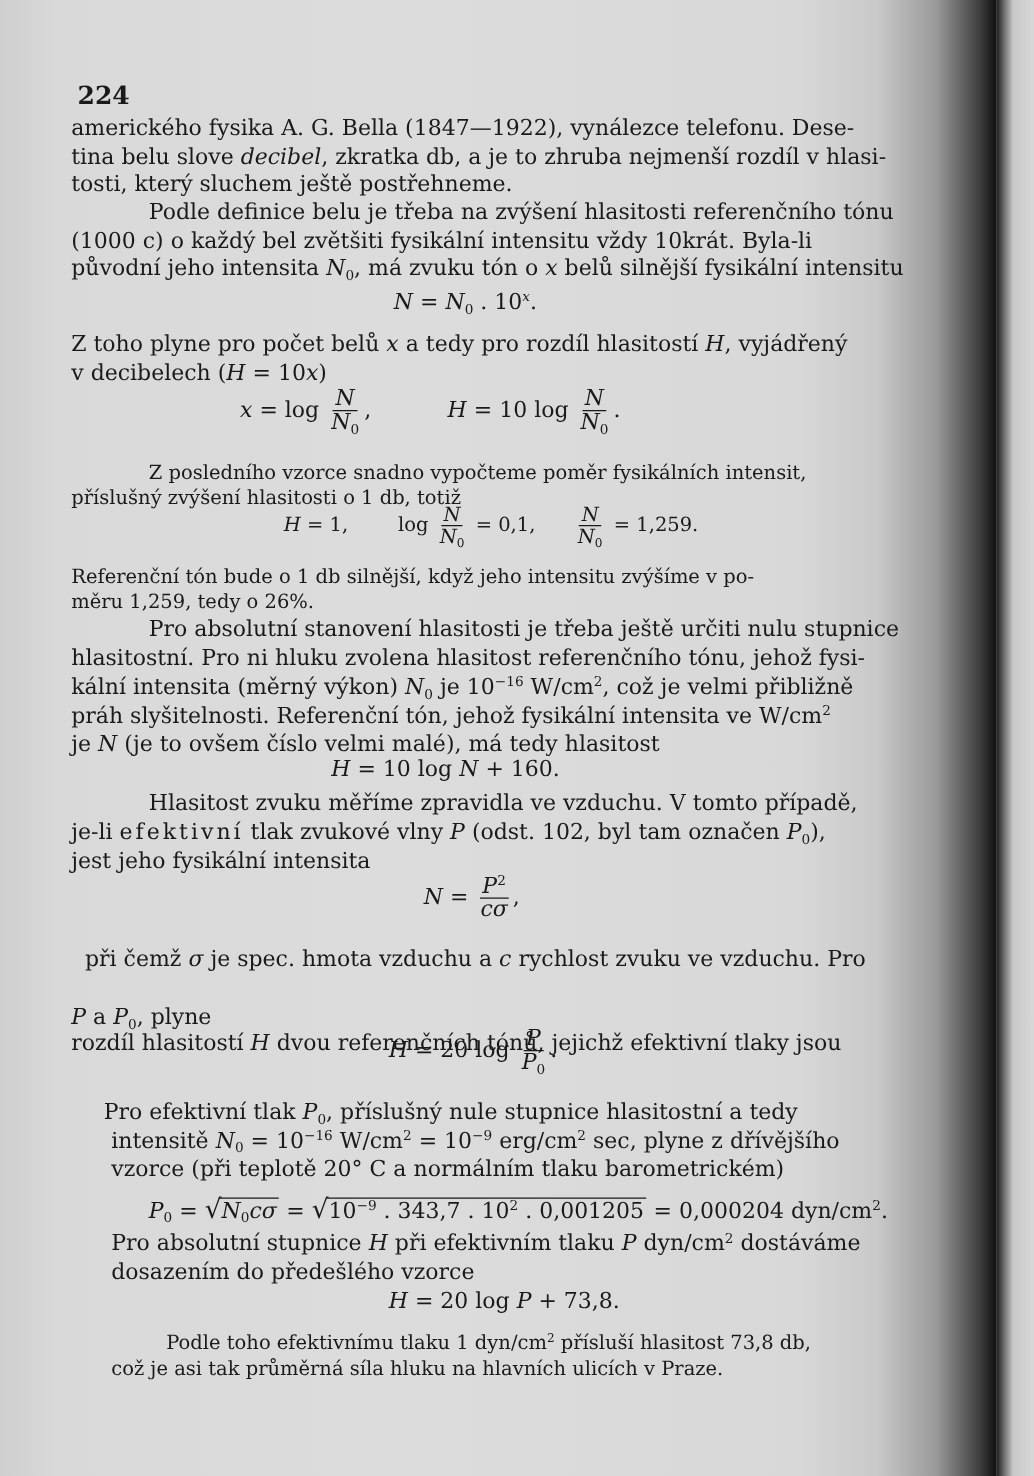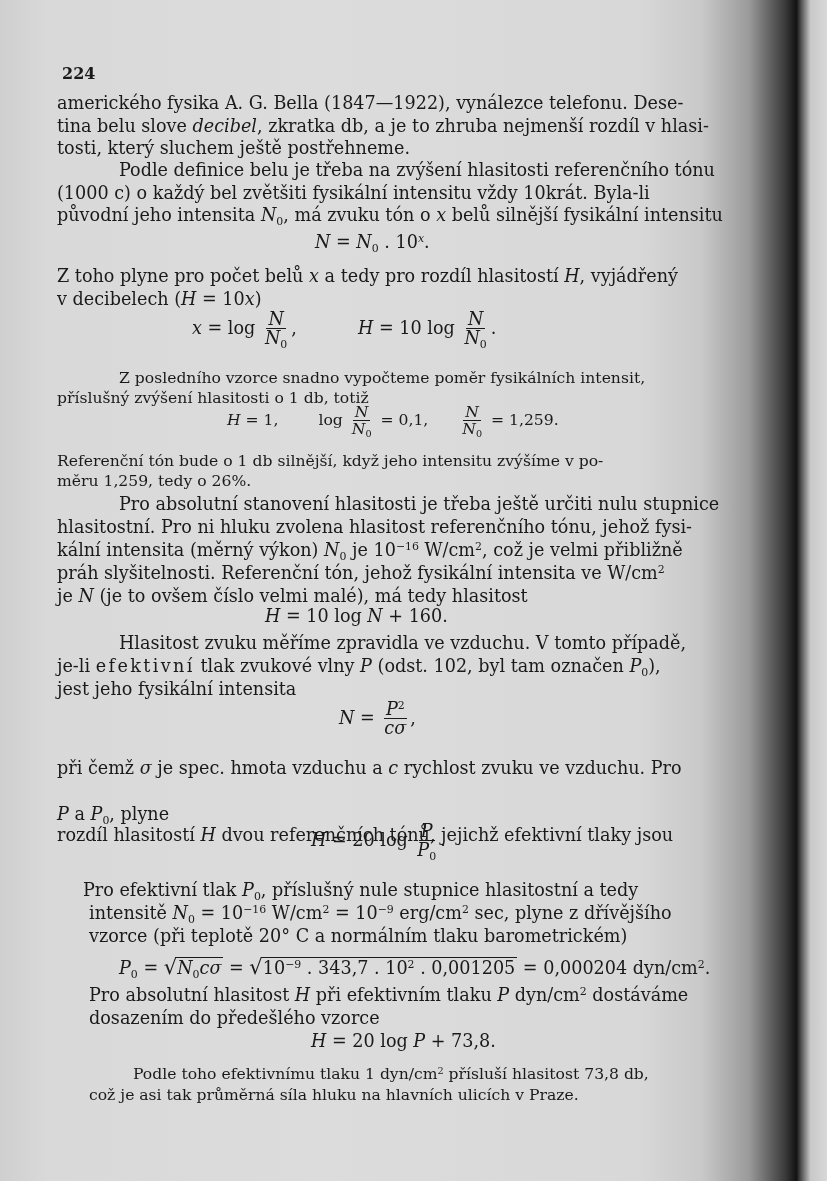--- a/index.html
+++ b/index.html
@@ -12,21 +12,21 @@
   .page {
     position:absolute; left:0; top:0; width:797px; height:1181px;
     background: linear-gradient(90deg, #cfcfcf 0%, #d9d9d9 6%, #dcdcdc 40%, #d8d8d8 80%, #c9c9c9 88%, #9a9a9a 94%, #3a3a3a 98.5%, #111 100%);
   }
   .page-edge {
     position:absolute; left:797px; top:0; width:30px; height:1181px;
     background: linear-gradient(90deg, #1a1a1a 0%, #6a6a6a 20%, #c8c8c8 45%, #d8d8d8 100%);
   }
   .text { position:absolute; left:57px; width:672px; font-size:17.6px; line-height:21.6px; white-space:nowrap; }
   .line { position:absolute; left:0; white-space:nowrap; }
-  .page-number { position:absolute; left:62px; top:64px; font-size:16px; font-weight:bold; }
+  .page-number { position:absolute; left:62px; top:64px; font-size:20px; font-weight:bold; }
   .indent { padding-left:62px; }
   i, .var { font-style:italic; }
   sub { font-size:0.62em; vertical-align:-0.35em; line-height:0; }
   sup { font-size:0.62em; vertical-align:0.55em; line-height:0; }
   .center { position:absolute; white-space:nowrap; }
   .frac { display:inline-flex; flex-direction:column; align-items:center; vertical-align:middle; margin:0 2px; line-height:1.05; }
   .frac .num { border-bottom:1.2px solid #1a1a1a; padding:0 2px; }
   .frac .den { padding:0 2px; }
   .small { font-size:15.6px; }
   .sqrt { display:inline-block; border-top:1.2px solid #1a1a1a; padding:0 2px; margin-left:-2px; }
@@ -98,36 +98,36 @@
 
   <div class="line indent" style="top:633px;"><span>Hlasitost zvuku měříme zpravidla ve vzduchu. V tomto případě,</span></div>
   <div class="line" style="top:656px;"><span>je-li </span><span class="spaced">efektivní</span><span> tlak zvukové vlny </span><i>P</i><span> (odst. 102, byl tam označen </span><i>P</i><sub>0</sub><span>),</span></div>
   <div class="line" style="top:679px;"><span>jest jeho fysikální intensita</span></div>
 
   <div class="center" style="left:282px; top:700px;"><i>N</i><span> = </span><span class="frac">
         <span class="num"><i>P</i><sup>2</sup></span>
         <span class="den"><i>cσ</i></span>
       </span><span>,</span></div>
 
-  <div class="line" style="top:758px;"><span>při čemž </span><i>σ</i><span> je spec. hmota vzduchu a </span><i>c</i><span> rychlost zvuku ve vzduchu. Pro</span></div>
+  <div class="line" style="top:758px;margin-left:11px;"><span>při čemž </span><i>σ</i><span> je spec. hmota vzduchu a </span><i>c</i><span> rychlost zvuku ve vzduchu. Pro</span></div>
   <div class="line" style="top:781px;margin-top:44px;"><span>rozdíl hlasitostí </span><i>H</i><span> dvou referenčních tónů, jejichž efektivní tlaky jsou</span></div>
   <div class="line" style="top:804px;"><i>P</i><span> a </span><i>P</i><sub>0</sub><span>, plyne</span></div>
 
   <div class="center" style="left:254px; top:822px;"><i>H</i><span> = 20 log </span><span class="frac">
         <span class="num"><i>P</i></span>
         <span class="den"><i>P</i><sub>0</sub></span>
       </span><span>.</span></div>
 
   <div class="line indent" style="top:880px;padding-left:26px;"><span>Pro efektivní tlak </span><i>P</i><sub>0</sub><span>, příslušný nule stupnice hlasitostní a tedy</span></div>
   <div class="line" style="top:903px;padding-left:32px;"><span>intensitě  </span><i>N</i><sub>0</sub><span> = 10</span><sup>−16</sup><span> W/cm</span><sup>2</sup><span> = 10</span><sup>−9</sup><span> erg/cm</span><sup>2</sup><span> sec, plyne  z  dřívějšího</span></div>
   <div class="line" style="top:926px;padding-left:32px;"><span>vzorce (při teplotě 20° C a normálním tlaku barometrickém)</span></div>
 
   <div class="center" style="left:62px; top:956px;"><i>P</i><sub>0</sub><span> = </span><span class="sqrt-sign">√</span><span class="sqrt"><i>N</i><sub>0</sub><i>cσ</i></span><span> = </span><span class="sqrt-sign">√</span><span class="sqrt"><span>10</span><sup>−9</sup><span> . 343,7 . 10</span><sup>2</sup><span> . 0,001205</span></span><span> = 0,000204 dyn/cm</span><sup>2</sup><span>.</span></div>
 
-  <div class="line" style="top:985px;padding-left:32px;"><span>Pro absolutní hlasitost </span><i>H</i><span> při efektivním tlaku </span><i>P</i><span> dyn/cm</span><sup>2</sup><span> dostáváme</span></div>
+  <div class="line" style="top:985px;padding-left:32px;"><span>Pro absolutní stupnice </span><i>H</i><span> při efektivním tlaku </span><i>P</i><span> dyn/cm</span><sup>2</sup><span> dostáváme</span></div>
   <div class="line" style="top:1008px;padding-left:32px;text-align:center;"><span>dosazením do předešlého vzorce</span></div>
 
   <div class="center" style="left:254px; top:1031px;"><i>H</i><span> = 20 log </span><i>P</i><span> + 73,8.</span></div>
 
   <div class="line small" style="top:1064px;padding-left:76px;"><span>Podle toho efektivnímu tlaku 1 dyn/cm</span><sup>2</sup><span> přísluší hlasitost 73,8 db,</span></div>
   <div class="line small" style="top:1085px;padding-left:32px;"><span>což je asi tak průměrná síla hluku na hlavních ulicích v Praze.</span></div>
 
 </div>
 
 </body></html>

